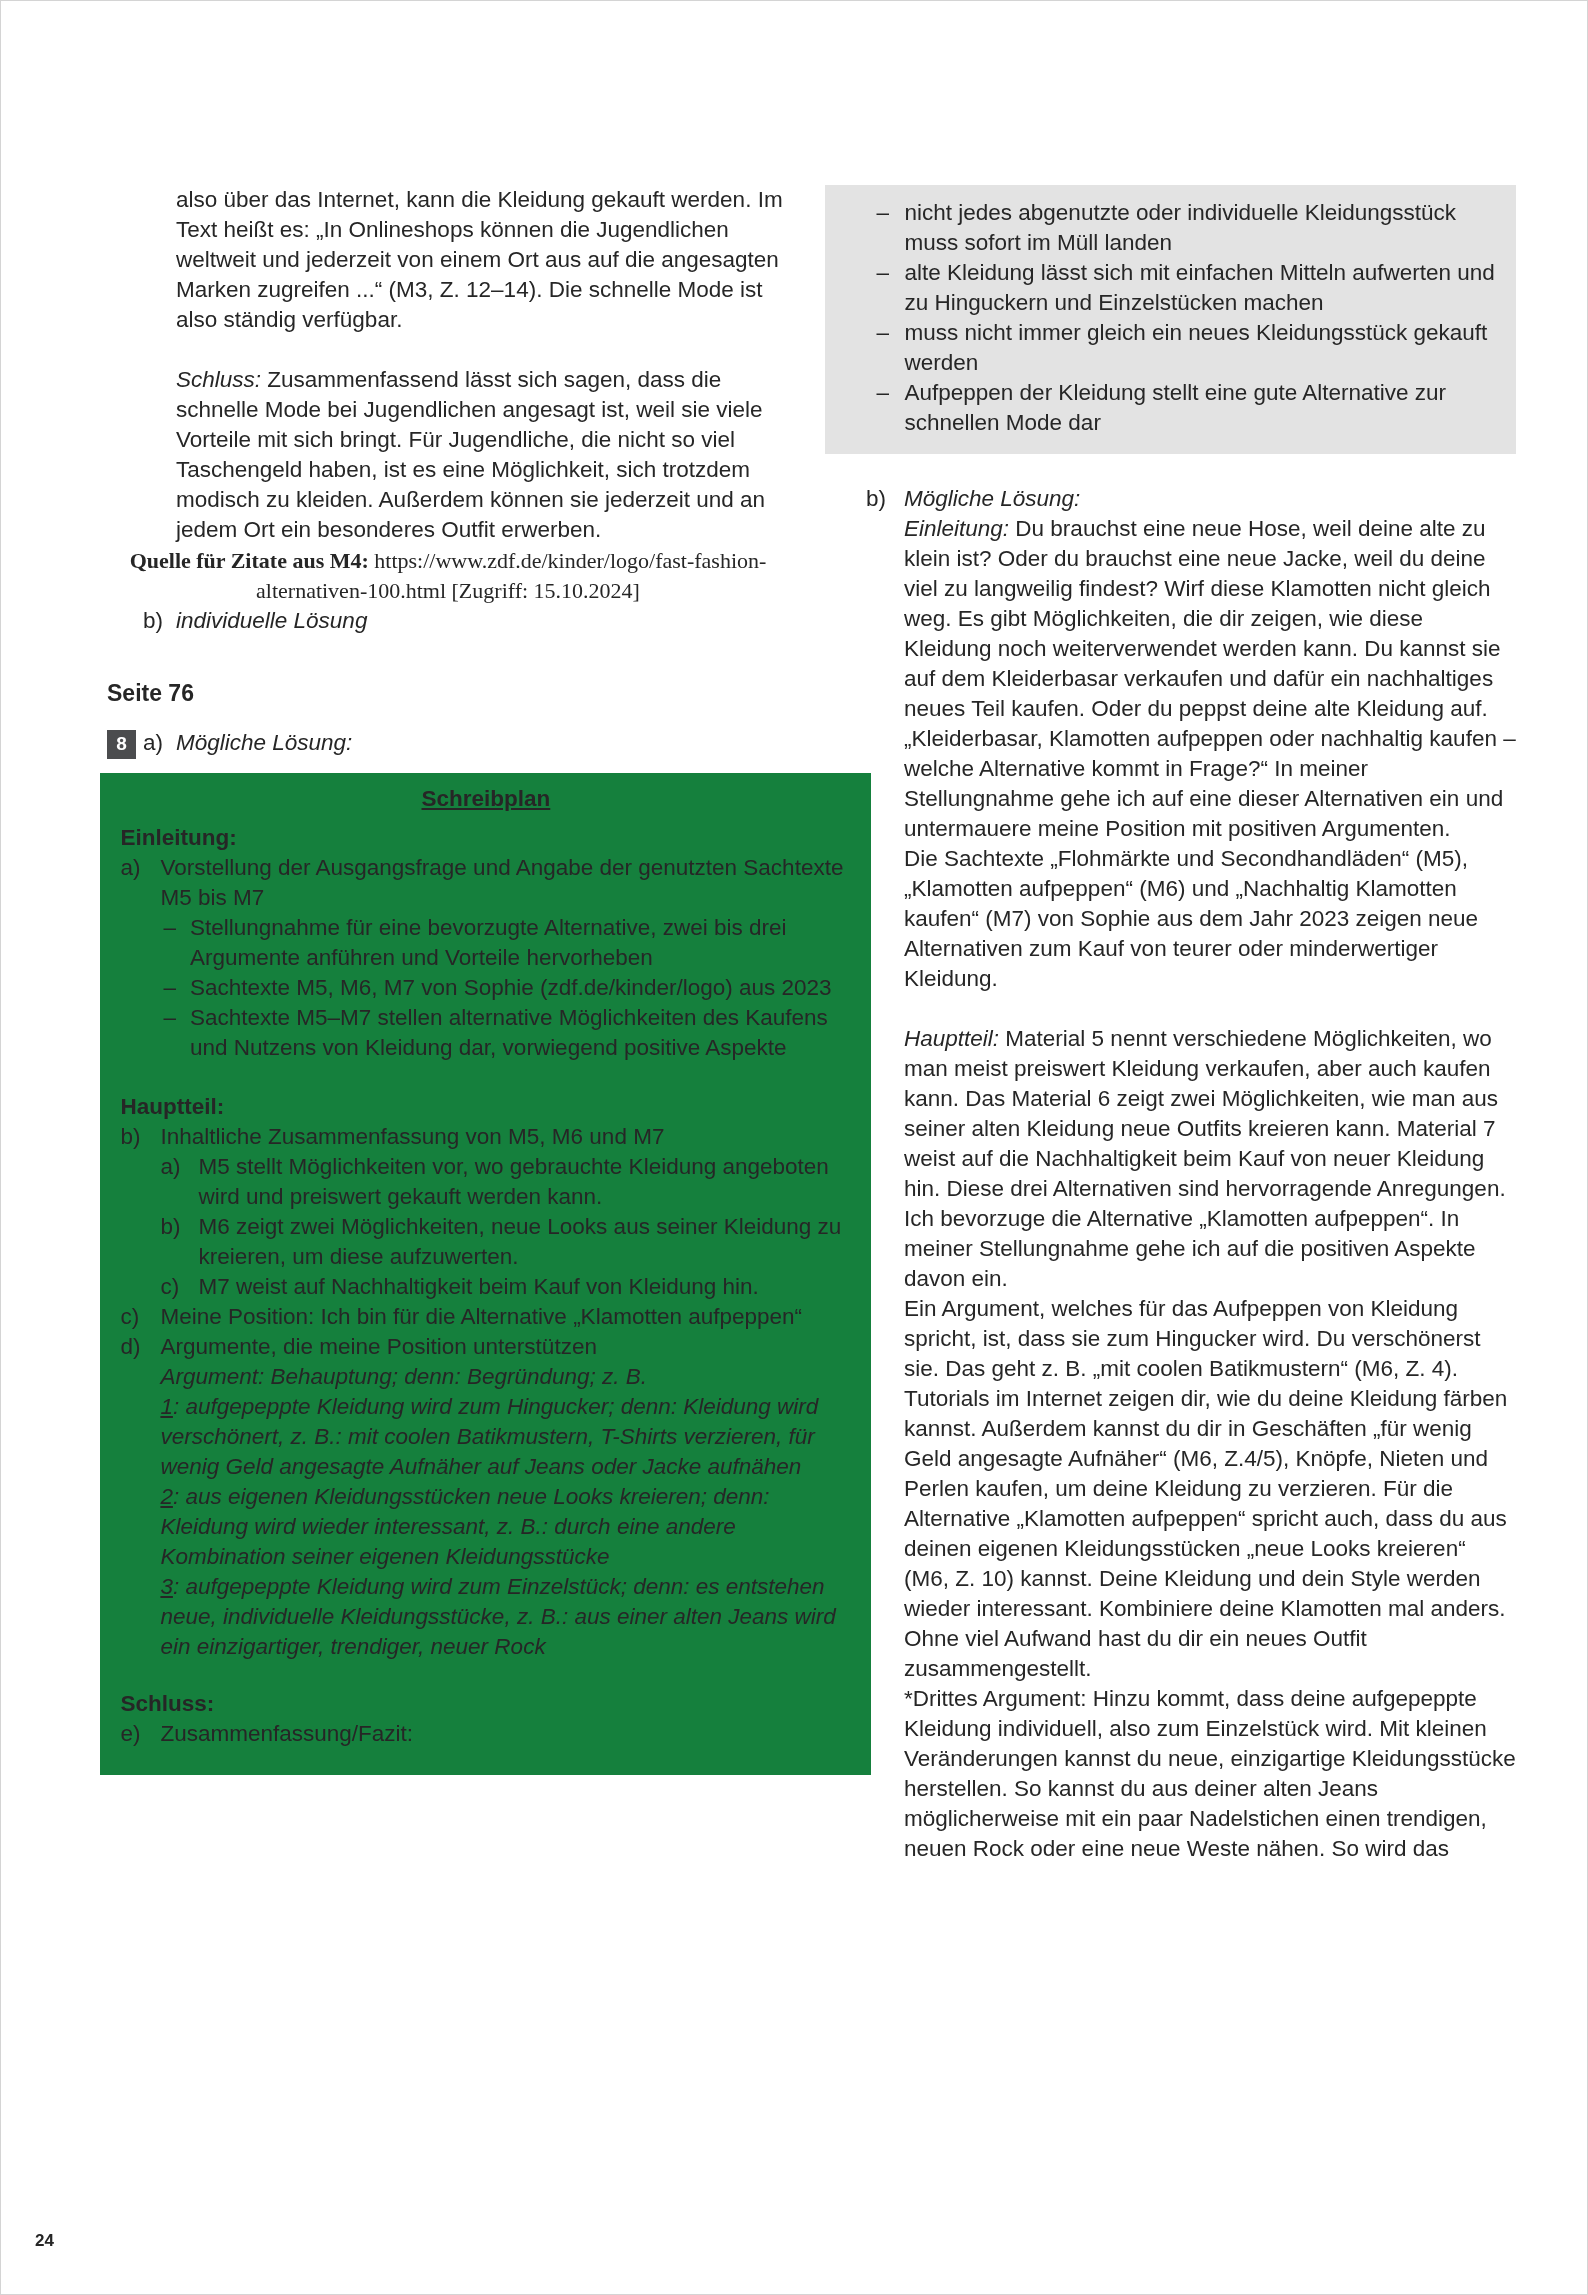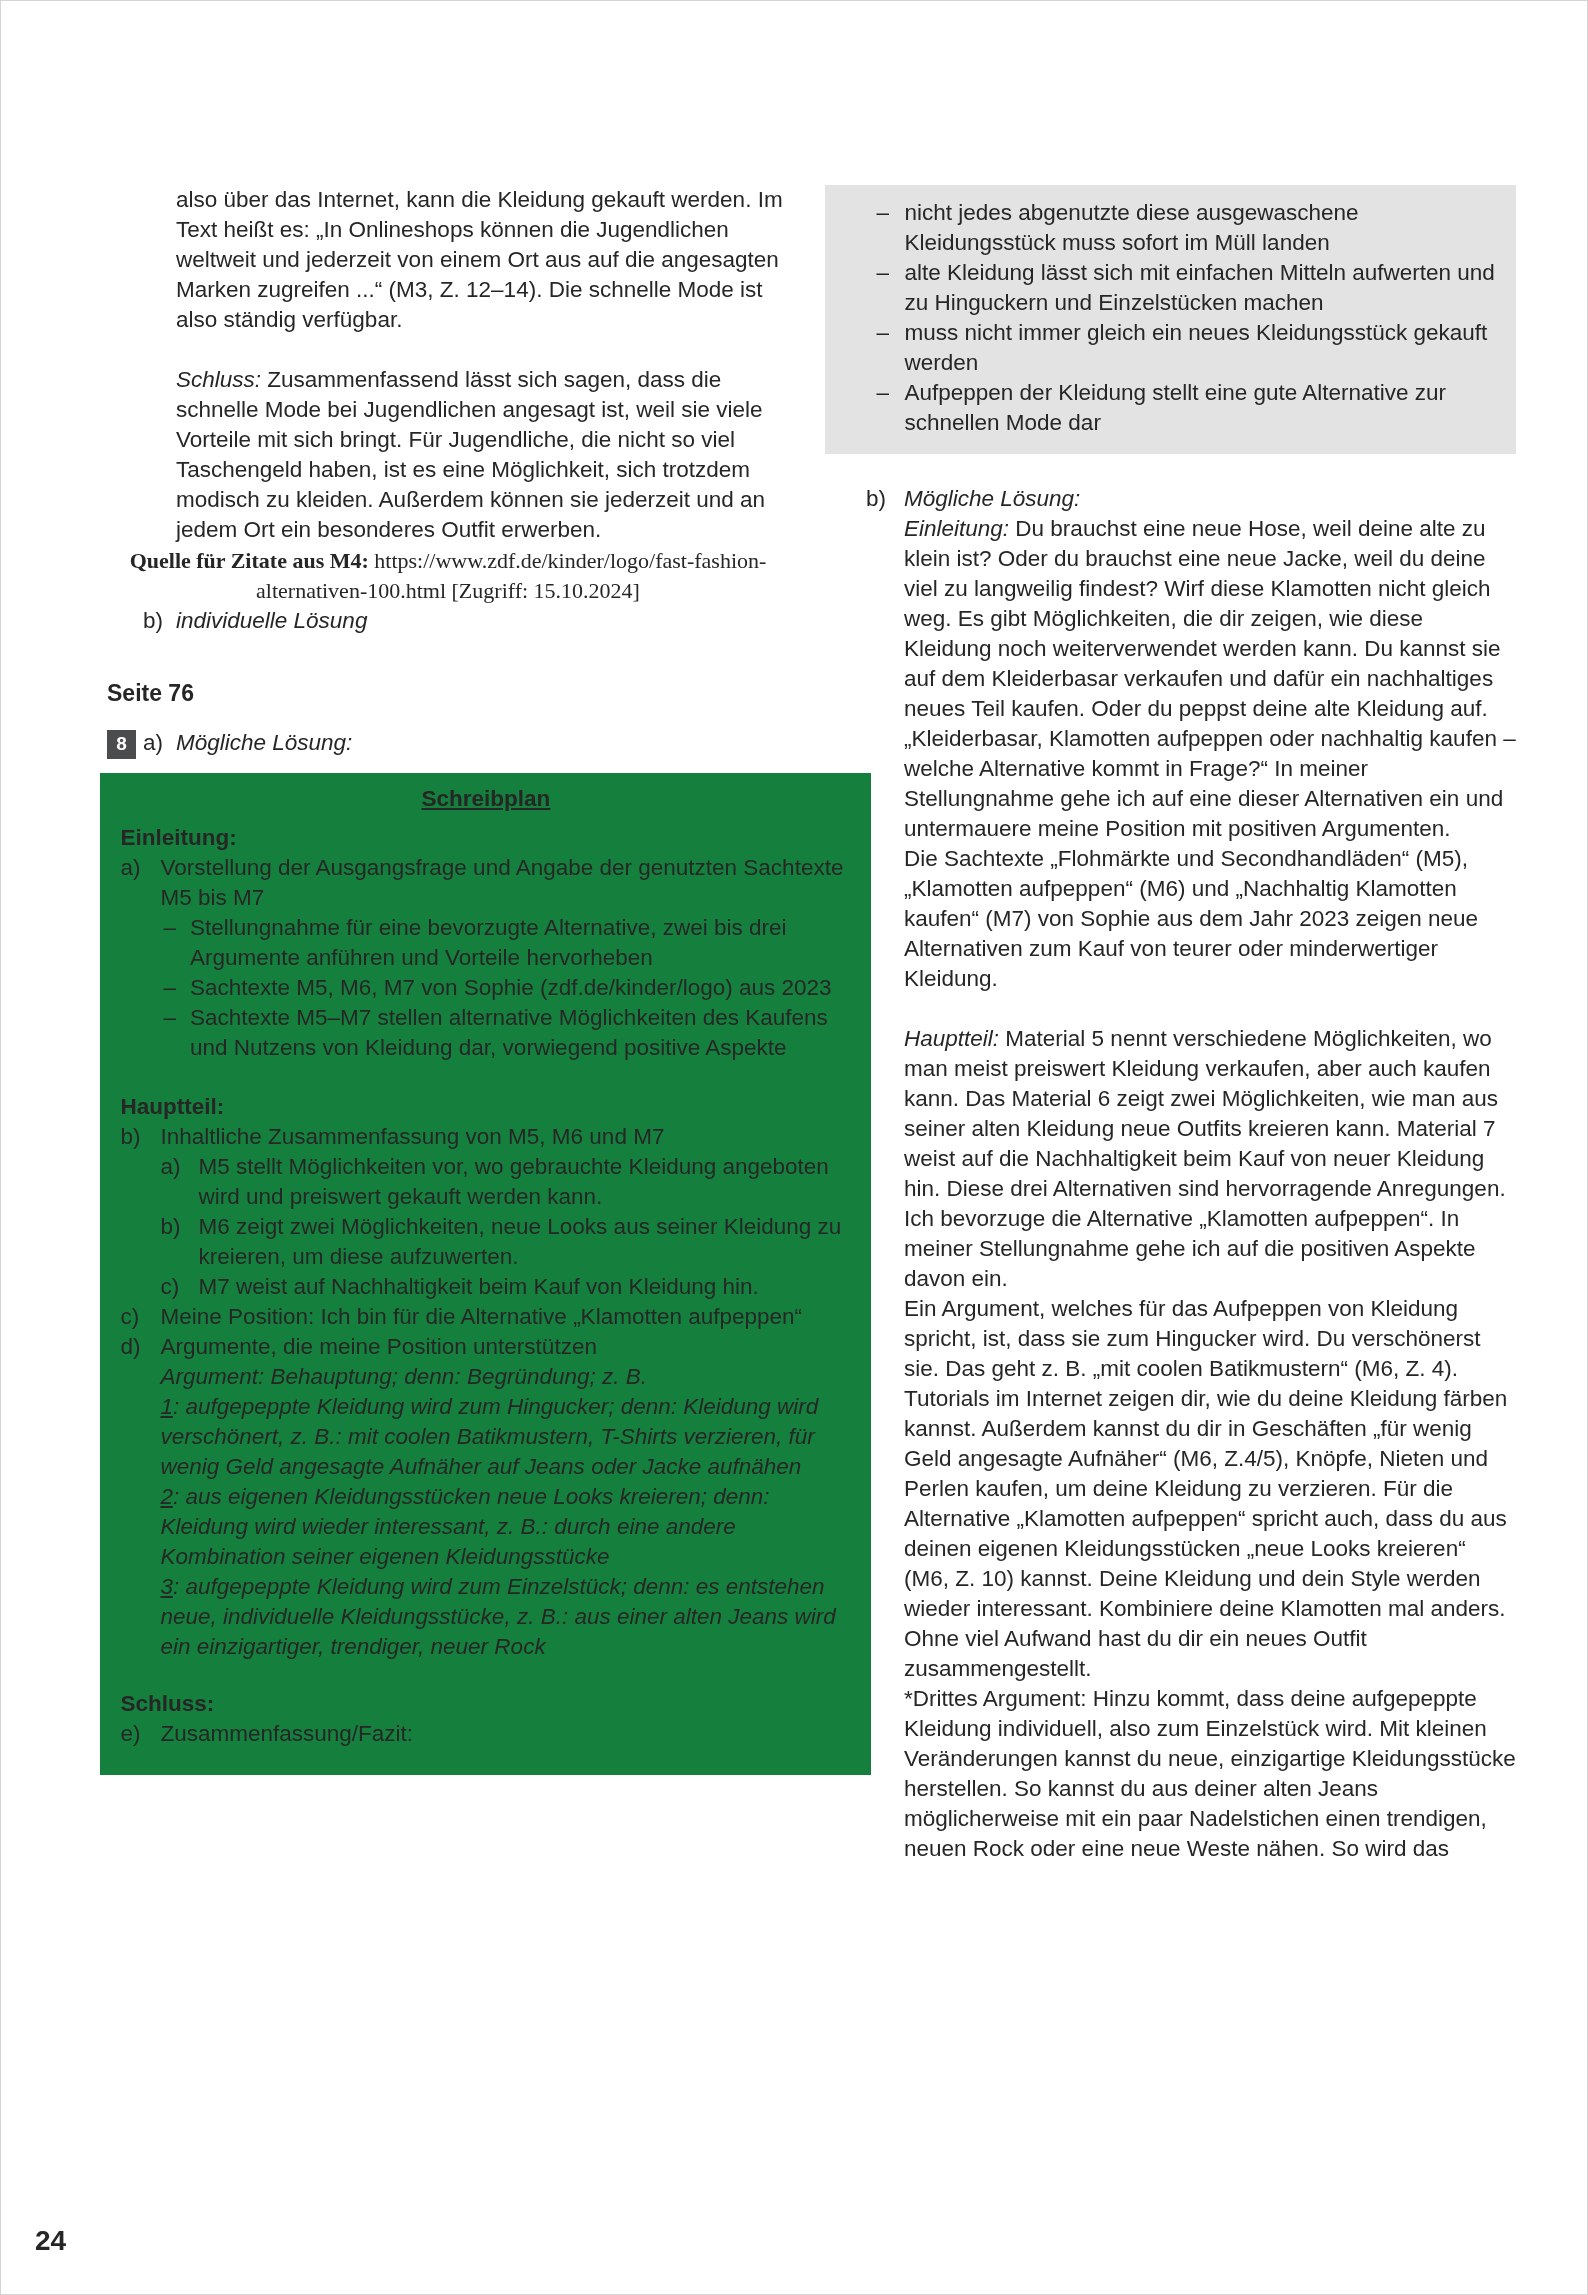--- a/index.html
+++ b/index.html
@@ -95,21 +95,21 @@
   }
   .gb-dash { position: relative; margin-left: 33px; padding-left: 28px; }
   .gb-dash .dash { position: absolute; left: 0; top: 0; }
   .r-hang { position: relative; padding-left: 79px; margin-bottom: 0; }
   .r-hang .lab { position: absolute; left: 41px; top: 0; }
   .r-body { padding-left: 79px; }
   
   .pagenum {
     position: absolute;
     left: 34px; bottom: 38px;
-    font-weight: bold; font-size: 28px;
+    font-weight: bold; font-size: 17px;
   }
 </style>
 </head>
 <body>
 
 <div class="page">
 
 
   <div class="content">
 
@@ -163,21 +163,21 @@
         <div class="sp-sec sp-gap-sm">Schluss:</div>
 
         <div class="sp-item blk"><span class="lab">e)</span><span>Zusammenfassung/Fazit:</span></div>
       </div>
 
     </section>
 
     <section class="col-right">
 
       <div class="graybox-r">
-        <div class="gb-dash blk"><span class="dash">–</span><span>nicht jedes abgenutzte diese ausgewaschene Kleidungsstück muss sofort im Müll landen</span></div>
+        <div class="gb-dash blk"><span class="dash">–</span><span>nicht jedes abgenutzte oder individuelle Kleidungsstück muss sofort im Müll landen</span></div>
         <div class="gb-dash blk"><span class="dash">–</span><span>alte Kleidung lässt sich mit einfachen Mitteln aufwerten und zu Hinguckern und Einzelstücken machen</span></div>
         <div class="gb-dash blk"><span class="dash">–</span><span>muss nicht immer gleich ein neues Kleidungsstück gekauft werden</span></div>
         <div class="gb-dash blk"><span class="dash">–</span><span>Aufpeppen der Kleidung stellt eine gute Alternative zur schnellen Mode dar</span></div>
       </div>
 
       <div class="r-hang blk"><span class="lab">b)</span><span class="it">Mögliche Lösung:</span></div>
 
       <div class="r-body">
         <p class="blk"><span class="it">Einleitung:</span> <span>Du brauchst eine neue Hose, weil deine alte zu klein ist? Oder du brauchst eine neue Jacke, weil du deine viel zu langweilig findest? Wirf diese Klamotten nicht gleich weg. Es gibt Möglichkeiten, die dir zeigen, wie diese Kleidung noch weiterverwendet werden kann. Du kannst sie auf dem Kleiderbasar verkaufen und dafür ein nachhaltiges neues Teil kaufen. Oder du peppst deine alte Kleidung auf.</span></p>
 

